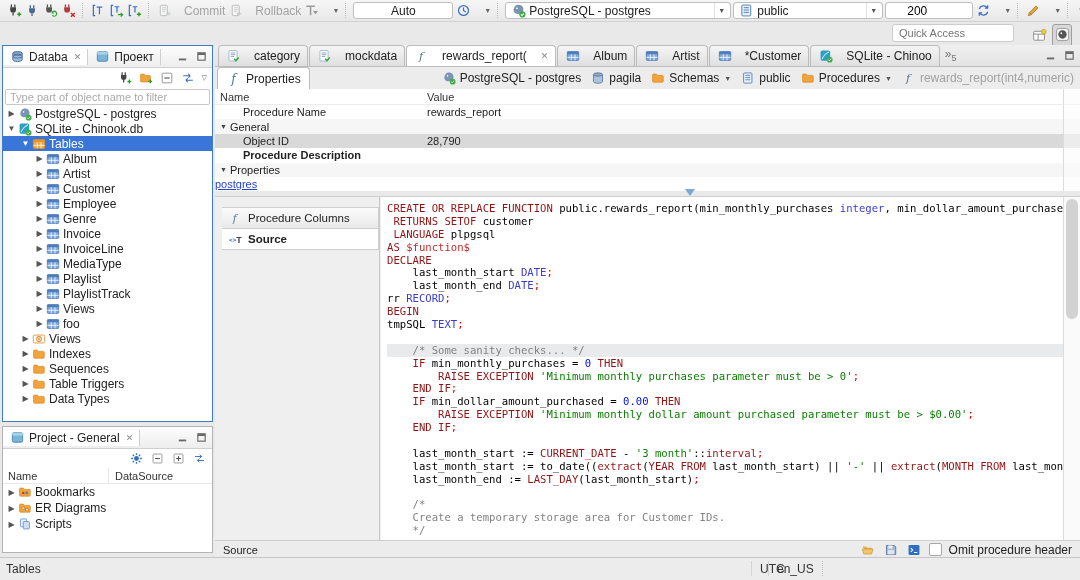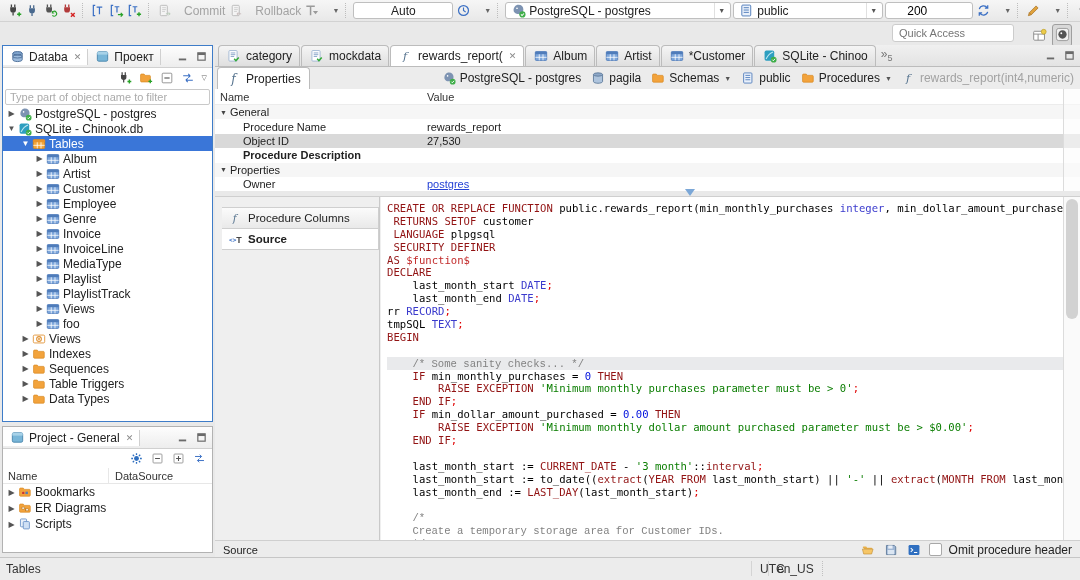--- a/index.html
+++ b/index.html
@@ -49,21 +49,21 @@
   .projhead .c2{padding-left:6px;border-left:1px solid #e7e7e7;height:100%;display:flex;align-items:center;flex:1;}
   
   .sbar{position:absolute;left:0;bottom:0;width:100%;height:22px;background:#ececec;border-top:1px solid #c6c6c6;font-size:12px;color:#333;}
   .sb-left{position:absolute;left:6px;top:4px;}
   .sb-tz,.sb-loc{position:absolute;top:3px;height:15px;display:flex;align-items:center;padding:0 8px;border-left:1px solid #d4d4d4;}
   .sb-tz{left:751px;}
   .sb-loc{left:768px;border-right:1px dotted #c0c0c0;}
   
   .earea{position:absolute;left:215px;top:45px;right:0;bottom:22px;}
   .etabs{position:absolute;top:0;left:0;right:0;height:22px;display:flex;align-items:flex-end;background:linear-gradient(#f0f0f0,#e3e3e3);border-bottom:1px solid #bcbcbc;box-sizing:border-box;}
-  .etab{height:21px;box-sizing:border-box;display:flex;align-items:center;gap:4px;padding:0 7px;border:1px solid #bcbcbc;border-bottom:none;border-radius:4px 4px 0 0;background:linear-gradient(#f5f5f5,#dfdfdf);margin-right:1px;font-size:12px;white-space:nowrap;color:#222;}
+  .etab{height:21px;box-sizing:border-box;display:flex;align-items:center;gap:12px;padding:0 7px;border:1px solid #bcbcbc;border-bottom:none;border-radius:4px 4px 0 0;background:linear-gradient(#f5f5f5,#dfdfdf);margin-right:1px;font-size:12px;white-space:nowrap;color:#222;}
   .etab .ic svg{width:14px;height:14px;}
   .etab.active{background:#fff;}
   .ovf{font-size:12px;color:#777;margin-left:4px;}
   .ovf sub{font-size:9px;}
   .srow{position:absolute;top:22px;left:0;right:0;height:22px;background:#ececec;display:flex;align-items:flex-end;box-sizing:border-box;}
   .ftab{height:21px;margin-left:2px;border:1px solid #bcbcbc;border-bottom:none;border-radius:4px 4px 0 0;background:#fff;display:flex;align-items:center;gap:4px;padding:0 8px;font-size:12px;}
   .crumbs{margin-left:auto;display:flex;align-items:center;gap:9px;padding-right:6px;height:100%;font-size:12px;}
   .crumb{display:flex;align-items:center;gap:3px;white-space:nowrap;}
   .crumb .ic svg{width:14px;height:14px;}
   .crumb.muted{color:#a2a2a2;}
@@ -87,21 +87,21 @@
   .lower{position:absolute;top:151px;left:0;right:0;bottom:18px;border-top:1px solid #cfcfcf;background:#efefef;}
   .acc{position:absolute;left:0;top:0;width:165px;height:100%;border-right:1px solid #c9c9c9;box-sizing:border-box;background:#efefef;}
   .accbtn{height:20px;margin:0 0 0 7px;border:1px solid #cfcfcf;border-left:none;background:linear-gradient(#fbfbfb,#e9e9e9);display:flex;align-items:center;gap:5px;padding:0 5px;font-size:11.5px;color:#222;}
   .accbtn:first-child{margin-top:10px;border-bottom:none;}
   .accbtn.active{background:#fff;font-weight:bold;}
   .accbtn .ic svg{width:13px;height:13px;}
   .code{position:absolute;left:166px;top:0;right:16px;bottom:0;background:#fff;overflow:hidden;font-family:"DejaVu Sans Mono",monospace;font-size:10.6px;line-height:12.9px;padding:5px 0 0 6px;}
   .cl{height:12.9px;white-space:pre;}
   .cl.hl{background:#e9eaec;}
   .k{color:#921313;} .t{color:#3b3bcd;} .s{color:#0a7d00;} .n{color:#0011dd;}
-  .c{color:#828282;font-family:Liberation Mono, monospace;} .p{color:#e00000;} .f{color:#c22a2a;} .d{color:#000;}
+  .c{color:#828282;} .p{color:#e00000;} .f{color:#c22a2a;} .d{color:#000;}
   .cscroll{position:absolute;right:0;top:0;width:16px;bottom:0;border-left:1px solid #dcdcdc;background:#fafafa;}
   .cthumb{position:absolute;left:2px;right:2px;top:2px;height:120px;background:#d2d2d2;border-radius:6px;}
   
   .estatus{position:absolute;left:0;right:0;bottom:0;height:18px;background:#ececec;border-top:1px solid #cfcfcf;display:flex;align-items:center;font-size:11px;padding:0 8px;gap:7px;box-sizing:border-box;}
   .estatus .spacer{flex:1;}
   .estatus .ic svg{width:14px;height:14px;}
   .cb{width:11px;height:11px;border:1px solid #a8a8a8;border-radius:2px;background:#fff;flex:0 0 auto;}
   .omitlbl{font-size:12px;color:#222;}
 </style>
 </head>
@@ -802,56 +802,53 @@
             </span>
             <span class="lbl">rewards_report(int4,numeric)</span>
           </span>
         </div>
     </div>
     <div class="props" id="props">
       <div class="phead">
         <span class="hn">Name</span>
         <span>Value</span>
       </div>
-    <div class="prow grp">
+    <div class="prow">
+          <div class="pn child">
+            <span>Procedure Name</span>
+          </div>
+          <div class="pv">rewards_report</div>
+        </div>
+        <div class="prow grp">
           <div class="pn">
             <span class="parr">▼</span>
             <span>General</span>
           </div>
           <div class="pv"></div>
         </div>
-        <div class="prow">
-          <div class="pn child">
-            <span>Procedure Name</span>
-          </div>
-          <div class="pv">rewards_report</div>
-        </div>
         <div class="prow sel">
           <div class="pn child">
             <span>Object ID</span>
           </div>
-          <div class="pv">27,530</div>
+          <div class="pv">28,790</div>
         </div>
         <div class="prow">
           <div class="pn child">
             <span class="pb">Procedure Description</span>
           </div>
           <div class="pv"></div>
         </div>
         <div class="prow grp">
           <div class="pn">
             <span class="parr">▼</span>
             <span>Properties</span>
           </div>
           <div class="pv"></div>
         </div>
         <div class="prow">
-          <div class="pn child">
-            <span>Owner</span>
-          </div>
           <div class="pv link">postgres</div>
         </div>
       </div>
     <div class="props-scroll"></div>
     <div class="sashtog"><svg viewBox="0 0 14 9">
           <path d="M2 1h10L7 8z" fill="#7ba7d7"></path>
         </svg></div>
     <div class="lower">
       <div class="acc" id="acc">
           <div class="accbtn">
@@ -869,28 +866,27 @@
                 <text x="8.8" y="12.5" font-size="11" font-family="Liberation Sans, sans-serif" fill="#444">T</text>
               </svg>
             </span>
             <span class="lbl">Source</span>
           </div>
         </div>
       <div class="code" id="code">
           <div class="cl"><span class="k">CREATE OR REPLACE FUNCTION</span><span class="d"> public.rewards_report(min_monthly_purchases </span><span class="t">integer</span><span class="d">, min_dollar_amount_purchased </span></div>
           <div class="cl"><span class="d"> </span><span class="k">RETURNS SETOF</span><span class="d"> customer</span></div>
           <div class="cl"><span class="d"> </span><span class="k">LANGUAGE</span><span class="d"> plpgsql</span></div>
-          <div class="cl"><span class="d"> </span><span class="k">SECURITY DEFINER</span></div>
           <div class="cl"><span class="k">AS</span><span class="f"> $function$</span></div>
           <div class="cl"><span class="k">DECLARE</span></div>
           <div class="cl"><span class="d">    last_month_start </span><span class="t">DATE</span><span class="p">;</span></div>
           <div class="cl"><span class="d">    last_month_end </span><span class="t">DATE</span><span class="p">;</span></div>
           <div class="cl"><span class="d">rr </span><span class="t">RECORD</span><span class="p">;</span></div>
+          <div class="cl"><span class="k">BEGIN</span></div>
           <div class="cl"><span class="d">tmpSQL </span><span class="t">TEXT</span><span class="p">;</span></div>
-          <div class="cl"><span class="k">BEGIN</span></div>
           <div class="cl"></div>
           <div class="cl hl"><span class="c">    /* Some sanity checks... */</span></div>
           <div class="cl"><span class="d">    </span><span class="k">IF</span><span class="d"> min_monthly_purchases = </span><span class="n">0</span><span class="d"> </span><span class="k">THEN</span></div>
           <div class="cl"><span class="d">        </span><span class="k">RAISE EXCEPTION</span><span class="d"> </span><span class="s">'Minimum monthly purchases parameter must be &gt; 0'</span><span class="p">;</span></div>
           <div class="cl"><span class="d">    </span><span class="k">END IF</span><span class="p">;</span></div>
           <div class="cl"><span class="d">    </span><span class="k">IF</span><span class="d"> min_dollar_amount_purchased = </span><span class="n">0.00</span><span class="d"> </span><span class="k">THEN</span></div>
           <div class="cl"><span class="d">        </span><span class="k">RAISE EXCEPTION</span><span class="d"> </span><span class="s">'Minimum monthly dollar amount purchased parameter must be &gt; $0.00'</span><span class="p">;</span></div>
           <div class="cl"><span class="d">    </span><span class="k">END IF</span><span class="p">;</span></div>
           <div class="cl"></div>
           <div class="cl"><span class="d">    last_month_start := </span><span class="k">CURRENT_DATE</span><span class="d"> - </span><span class="s">'3 month'</span><span class="d">::</span><span class="k">interval</span><span class="p">;</span></div>

